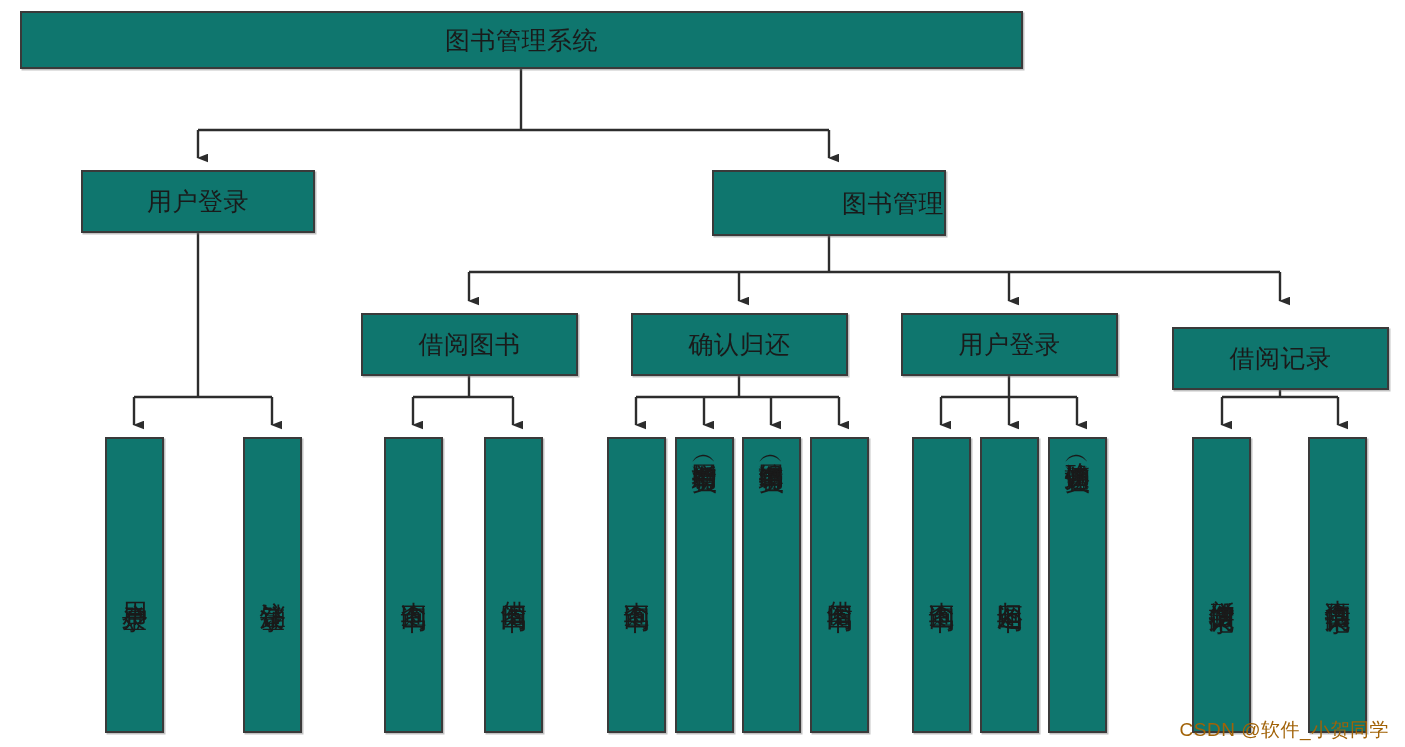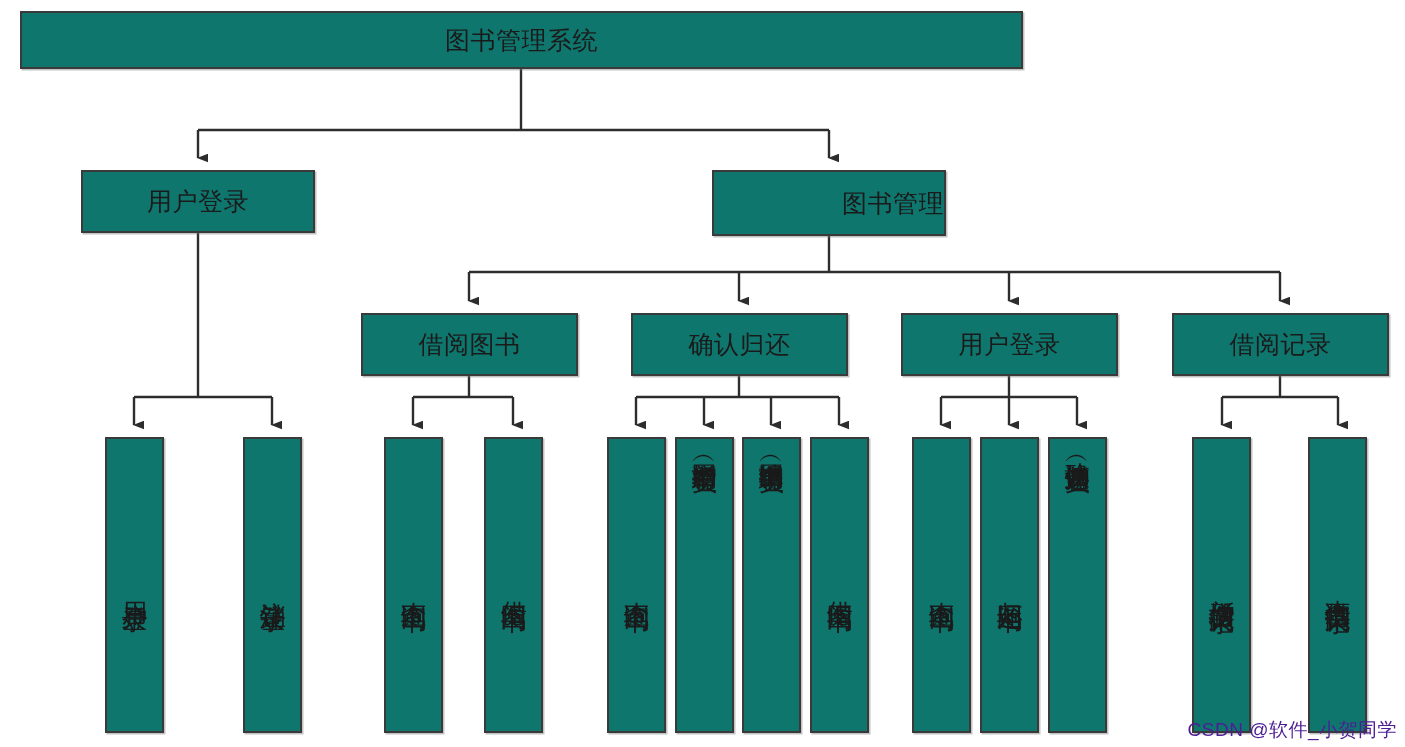--- a/index.html
+++ b/index.html
@@ -71,24 +71,24 @@
   
   .node.vert.tall-text {
     align-items: flex-start;
   }
   .node.vert.tall-text .node-label {
     letter-spacing: 1px;
     font-size: 25px;
   }
   .watermark {
     position: absolute;
-    right: 8px;
+    right: 16px;
     bottom: 4px;
     font-size: 19px;
-    color: #4c1d95;
+    color: #a16207;
     letter-spacing: 0.5px;
     white-space: nowrap;
     user-select: none;
   }
 </style>
 </head>
 <body>
 
 <div id="diagram-root">
 
@@ -155,21 +155,21 @@
 
   <div class="node horiz" style="left:361px; top:313px; width:217px; height:63px;">
     <span class="node-label">借阅图书</span>
   </div>
   <div class="node horiz" style="left:631px; top:313px; width:217px; height:63px;">
     <span class="node-label">确认归还</span>
   </div>
   <div class="node horiz" style="left:901px; top:313px; width:217px; height:63px;">
     <span class="node-label">用户登录</span>
   </div>
-  <div class="node horiz" style="left:1172px; top:313px; width:217px; height:63px;">
+  <div class="node horiz" style="left:1172px; top:327px; width:217px; height:63px;">
     <span class="node-label">借阅记录</span>
   </div>
 
   <div class="node vert" style="left:105px; top:437px; width:59px; height:296px;">
     <span class="node-label">用户登录</span>
   </div>
   <div class="node vert" style="left:243px; top:437px; width:59px; height:296px;">
     <span class="node-label">注销登录</span>
   </div>
 

